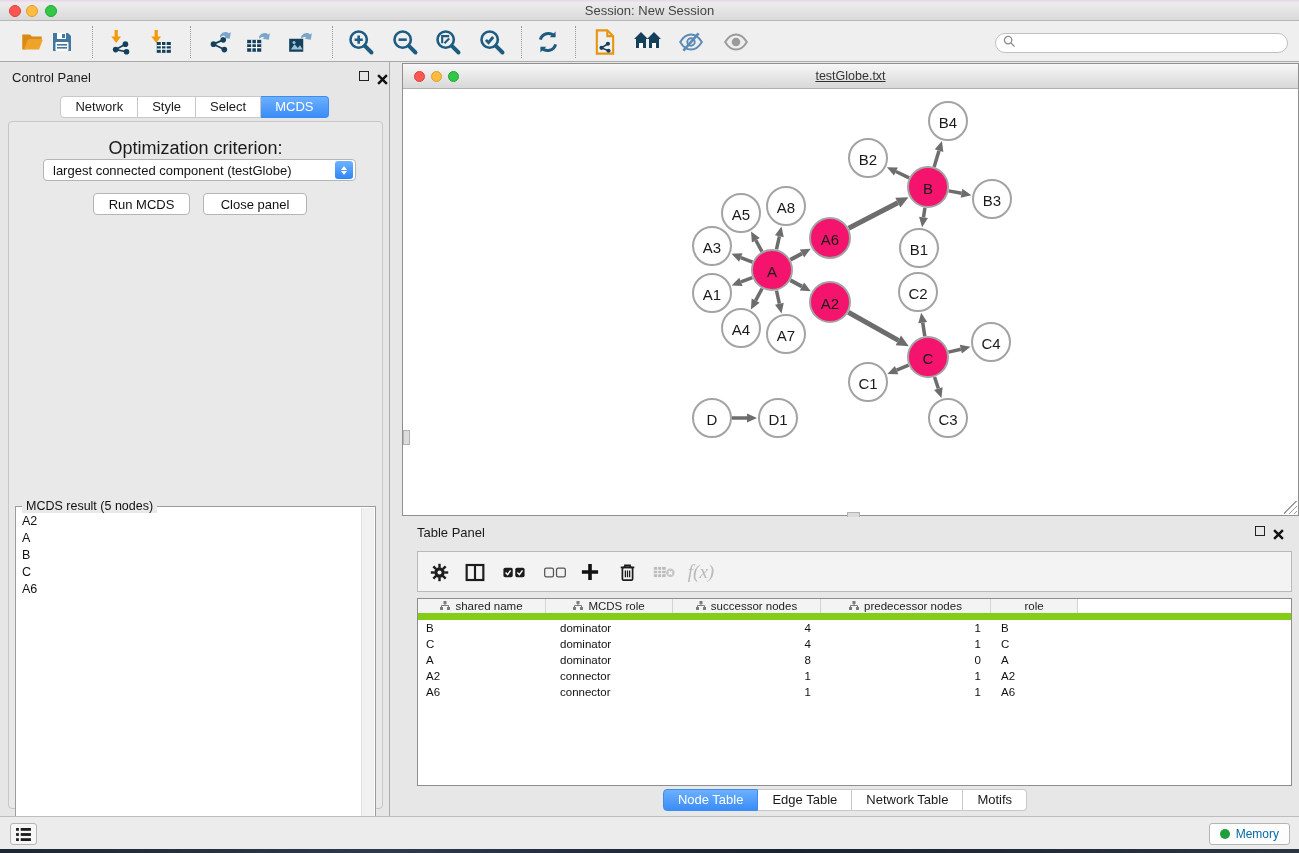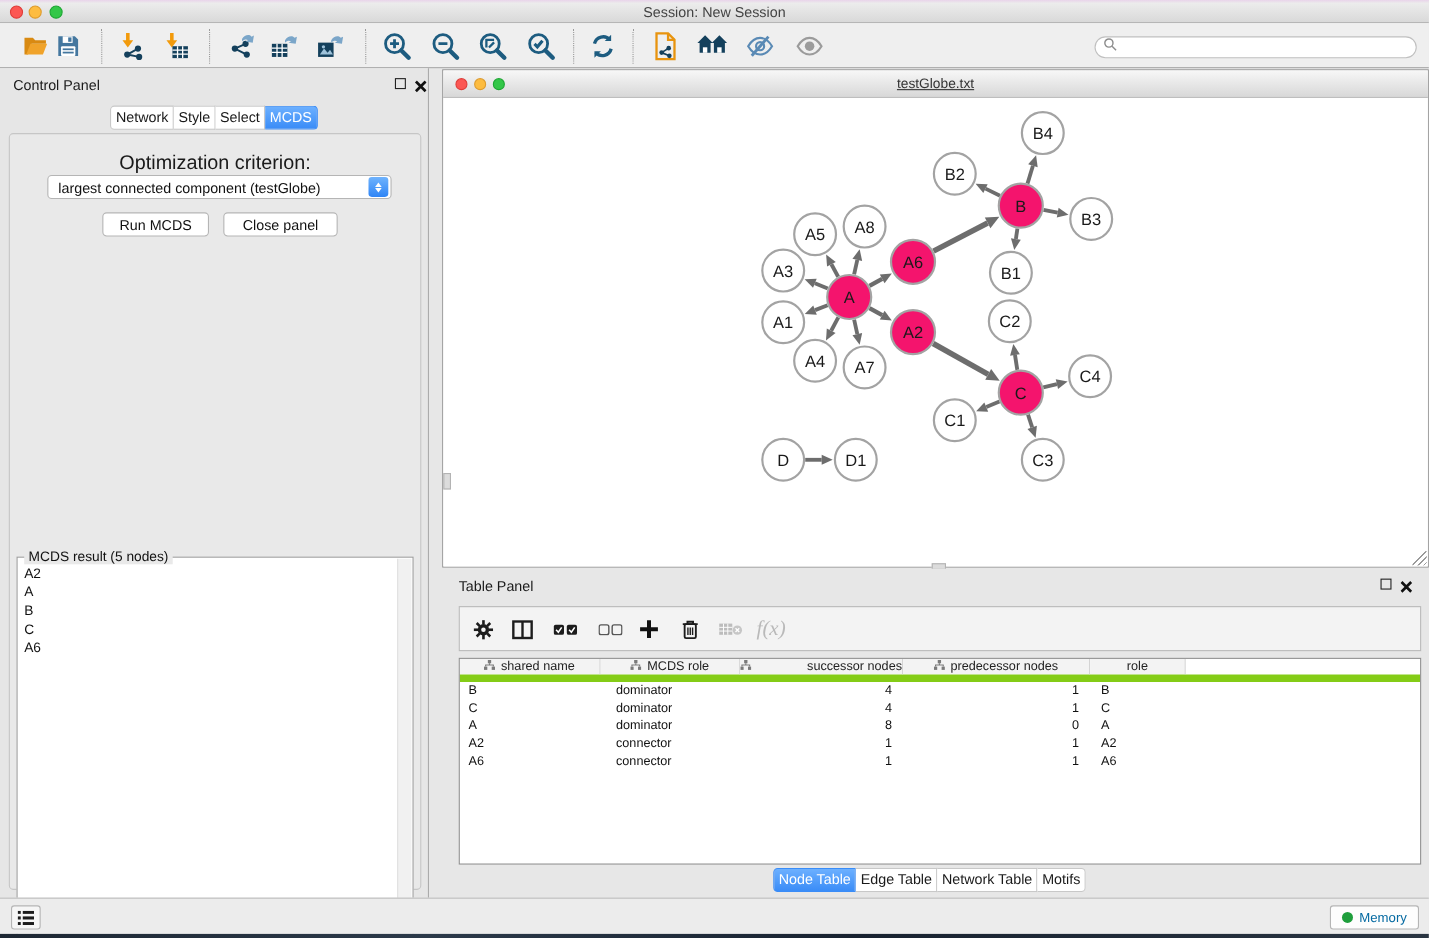--- a/index.html
+++ b/index.html
@@ -31,21 +31,21 @@
 
   
   .control-panel { position:absolute; left:0; top:62px; width:390px; height:755px;
     background:#e6e6e6; border-right:1px solid #ababab; }
   .panel-header { position:absolute; left:0; top:0; width:100%; height:30px; }
   .panel-header .ph-title { position:absolute; left:12px; top:8px; font-size:13px; color:#1a1a1a; }
   .ph-float { position:absolute; top:9px; width:10px; height:10px; border:1.6px solid #222; }
   .ph-close { position:absolute; top:9px; width:11px; height:11px; }
   .cp-tabs { position:absolute; left:0; top:34px; width:100%; display:flex; justify-content:center; }
   .seg { display:flex; }
-  .seg .tab { height:22px; line-height:20px; padding:0 4px; font-size:13px; color:#1a1a1a;
+  .seg .tab { height:22px; line-height:20px; padding:0 14px; font-size:13px; color:#1a1a1a;
     background:#fff; border:1px solid #c8c8c8; border-left:none; }
   .seg .tab:first-child { border-left:1px solid #c8c8c8; border-radius:4px 0 0 4px; }
   .seg .tab:last-child { border-radius:0 4px 4px 0; }
   .seg .tab.active { background:linear-gradient(#6cb0ff,#3a8cf7); border-color:#3a8cf7; color:#fff; }
   .cp-box { position:absolute; left:8px; top:59px; width:375px; height:688px;
     border:1px solid #c6c6c6; border-radius:4px; background:#e9e9e9; }
   .opt-label { position:absolute; left:0; width:100%; top:16px; text-align:center;
     font-size:18px; color:#1a1a1a; }
   .criterion { position:absolute; left:34px; top:37px; width:313px; height:22px;
     background:#fff; border:1px solid #b5b5b5; border-radius:4px;
@@ -496,21 +496,21 @@
         </div>
         <div class="hcell" style="width: 127px;">
           <span><svg width="10" height="9" viewBox="0 0 10 9">
               <rect x="3.5" y="0" width="3" height="3" fill="#7a7a7a"></rect>
               <rect x="0" y="6" width="3" height="3" fill="#7a7a7a"></rect>
               <rect x="7" y="6" width="3" height="3" fill="#7a7a7a"></rect>
               <path d="M5 3v1.5M1.5 6V4.5h7V6" stroke="#7a7a7a" fill="none"></path>
             </svg></span>
           <span>MCDS role</span>
         </div>
-        <div class="hcell" style="width: 148px; justify-content: space-between;">
+        <div class="hcell" style="width: 148px;">
           <span><svg width="10" height="9" viewBox="0 0 10 9">
               <rect x="3.5" y="0" width="3" height="3" fill="#7a7a7a"></rect>
               <rect x="0" y="6" width="3" height="3" fill="#7a7a7a"></rect>
               <rect x="7" y="6" width="3" height="3" fill="#7a7a7a"></rect>
               <path d="M5 3v1.5M1.5 6V4.5h7V6" stroke="#7a7a7a" fill="none"></path>
             </svg></span>
           <span>successor nodes</span>
         </div>
         <div class="hcell" style="width: 170px;">
           <span><svg width="10" height="9" viewBox="0 0 10 9">

